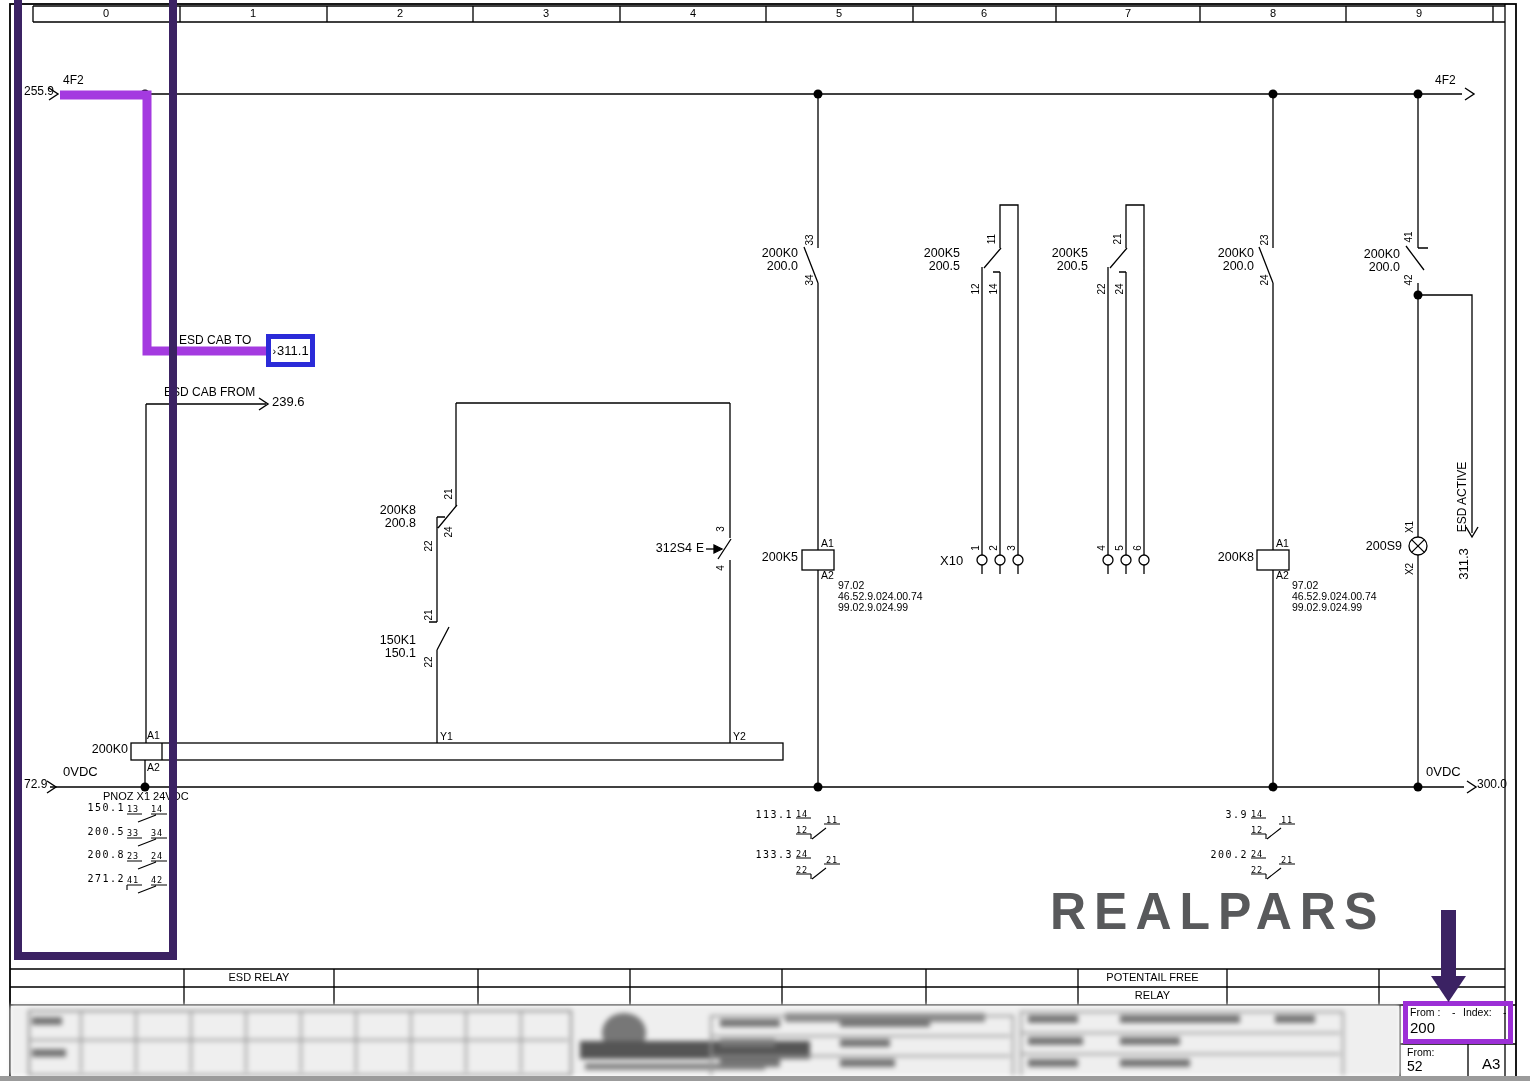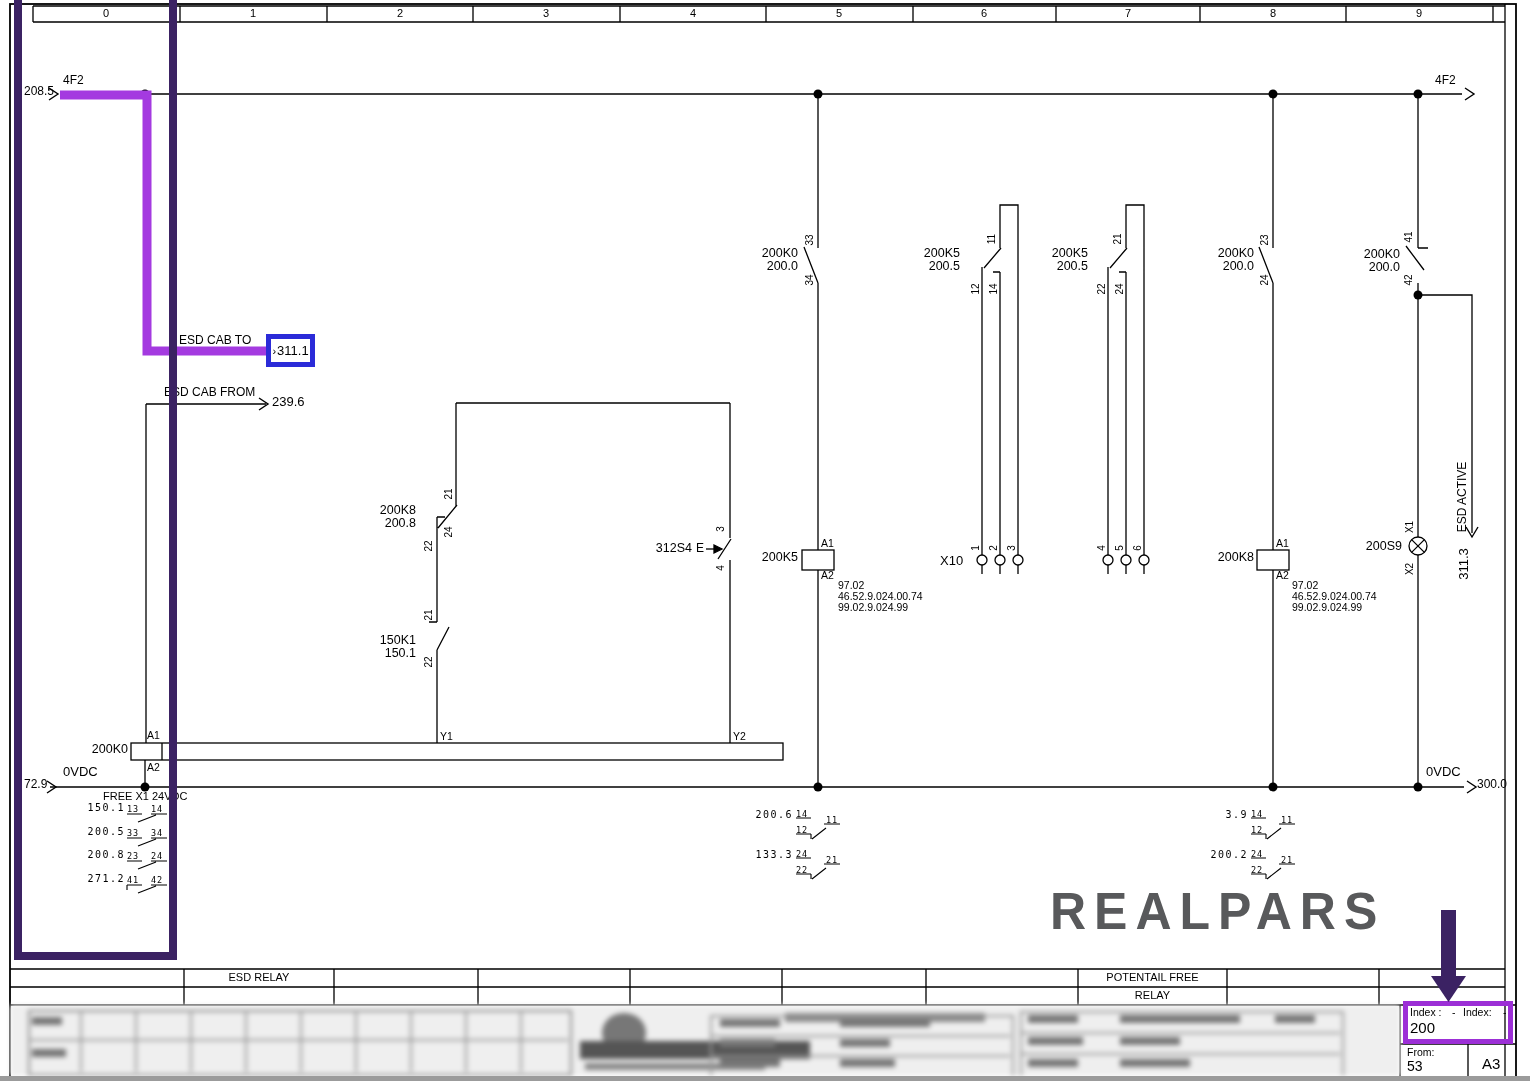--- a/index.html
+++ b/index.html
@@ -154,21 +154,21 @@
   <div class="rn" style="left:253px">1</div>
   <div class="rn" style="left:400px">2</div>
   <div class="rn" style="left:546px">3</div>
   <div class="rn" style="left:693px">4</div>
   <div class="rn" style="left:839px">5</div>
   <div class="rn" style="left:984px">6</div>
   <div class="rn" style="left:1128px">7</div>
   <div class="rn" style="left:1273px">8</div>
   <div class="rn" style="left:1419px">9</div>
 
-  <div class="lb" style="left:24px;top:85px">208.5</div>
+  <div class="lb" style="left:24px;top:85px">255.9</div>
   <div class="lb" style="left:63px;top:74px">4F2</div>
   <div class="lb" style="left:1435px;top:74px">4F2</div>
   <div class="lb" style="left:179px;top:334px">ESD CAB TO</div>
   <div class="lb" style="left:164px;top:386px">ESD CAB FROM</div>
   <div class="lb s13" style="left:272px;top:395px">239.6</div>
 
   <div class="dev" style="right:732px;top:247px">
     <span style="display:block">200K0</span>
     <span style="display:block">200.0</span>
   </div>
@@ -251,38 +251,38 @@
   <div class="rt" style="left:1137px;top:548px">6</div>
   <div class="rt" style="left:1409px;top:527px">X1</div>
   <div class="rt" style="left:1409px;top:569px">X2</div>
   <div class="rt rt12" style="left:1462px;top:497px">ESD ACTIVE</div>
   <div class="rt rt13" style="left:1463px;top:564px">311.3</div>
 
   <div class="lb s13" style="left:940px;top:554px">X10</div>
 
   <div class="lb" style="left:24px;top:778px">72.9</div>
   <div class="lb s13" style="left:63px;top:765px">0VDC</div>
-  <div class="lb s11" style="left:103px;top:790px">FREE X1 24VDC</div>
+  <div class="lb s11" style="left:103px;top:790px">PNOZ X1 24VDC</div>
   <div class="lb s13" style="left:1426px;top:765px">0VDC</div>
   <div class="lb" style="left:1477px;top:778px">300.0</div>
 
   <div class="xlab mono" style="right:1405px;top:802px">150.1</div>
   <div class="t8" style="left:127px;top:804px">13</div>
   <div class="t8" style="left:151px;top:804px">14</div>
   <div class="xlab mono" style="right:1405px;top:826px">200.5</div>
   <div class="t8" style="left:127px;top:828px">33</div>
   <div class="t8" style="left:151px;top:828px">34</div>
   <div class="xlab mono" style="right:1405px;top:849px">200.8</div>
   <div class="t8" style="left:127px;top:851px">23</div>
   <div class="t8" style="left:151px;top:851px">24</div>
   <div class="xlab mono" style="right:1405px;top:873px">271.2</div>
   <div class="t8" style="left:127px;top:875px">41</div>
   <div class="t8" style="left:151px;top:875px">42</div>
 
-  <div class="xlab mono" style="right:737px;top:809px">200.6</div>
+  <div class="xlab mono" style="right:737px;top:809px">113.1</div>
   <div class="t8" style="left:796px;top:809px">14</div>
   <div class="t8" style="left:796px;top:825px">12</div>
   <div class="t8" style="left:826px;top:815px">11</div>
   <div class="xlab mono" style="right:737px;top:849px">133.3</div>
   <div class="t8" style="left:796px;top:849px">24</div>
   <div class="t8" style="left:796px;top:865px">22</div>
   <div class="t8" style="left:826px;top:855px">21</div>
 
   <div class="xlab mono" style="right:282px;top:809px">3.9</div>
   <div class="t8" style="left:1251px;top:809px">14</div>
@@ -332,27 +332,27 @@
     <div class="bb" style="left:1018px;top:10px;width:50px;height:8px;background:#777"></div>
     <div class="bb" style="left:1110px;top:10px;width:120px;height:8px;background:#777"></div>
     <div class="bb" style="left:1265px;top:10px;width:40px;height:8px;background:#777"></div>
     <div class="bb" style="left:1018px;top:32px;width:55px;height:8px;background:#777"></div>
     <div class="bb" style="left:1110px;top:32px;width:60px;height:8px;background:#777"></div>
     <div class="bb" style="left:1018px;top:54px;width:50px;height:8px;background:#777"></div>
     <div class="bb" style="left:1110px;top:54px;width:70px;height:8px;background:#777"></div>
   </div>
   <div class="graybar"></div>
 
-  <div class="lb s10" style="left:1410px;top:1007px;z-index:7">Index :</div>
+  <div class="lb s10" style="left:1410px;top:1007px;z-index:7">From :</div>
   <div class="lb s10" style="left:1452px;top:1007px;z-index:7">-</div>
   <div class="lb s10" style="left:1463px;top:1007px;z-index:7">Index:</div>
   <div class="lb s10" style="left:1503px;top:1007px;z-index:7">-</div>
   <div class="lb s15" style="left:1410px;top:1020px;z-index:7">200</div>
   <div class="lb s10" style="left:1407px;top:1047px;z-index:7">From:</div>
-  <div class="lb" style="left:1407px;top:1059px;font-size:14px;z-index:7">53</div>
+  <div class="lb" style="left:1407px;top:1059px;font-size:14px;z-index:7">52</div>
   <div class="lb s15" style="left:1482px;top:1056px;z-index:7">A3</div>
   <div class="pagebox"></div>
 
   <svg class="z7" width="1530" height="1081" style="pointer-events:none">
     <g fill="#3b2263">
       <rect x="1441" y="910" width="15" height="68"></rect>
       <polygon points="1431,976 1466,976 1448.5,1002"></polygon>
     </g>
   </svg>
 

